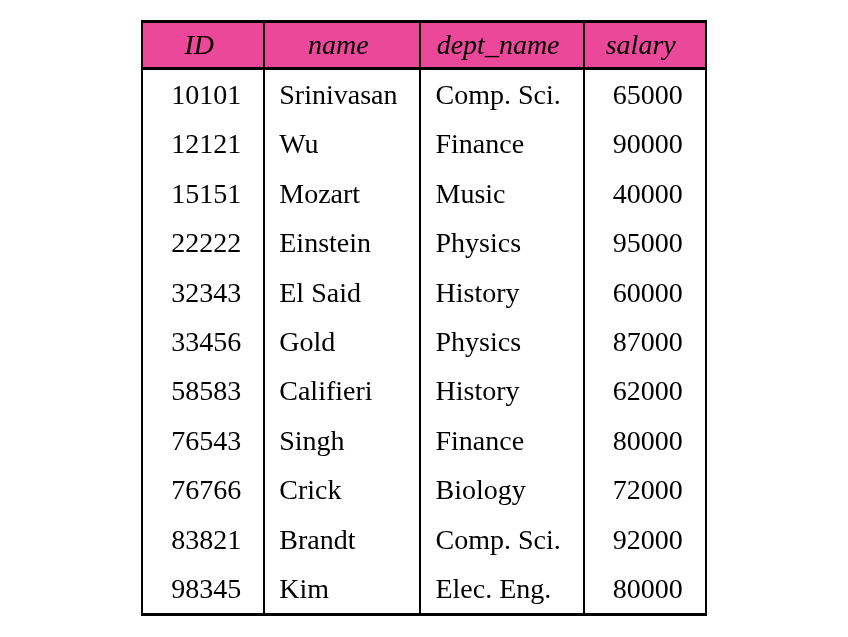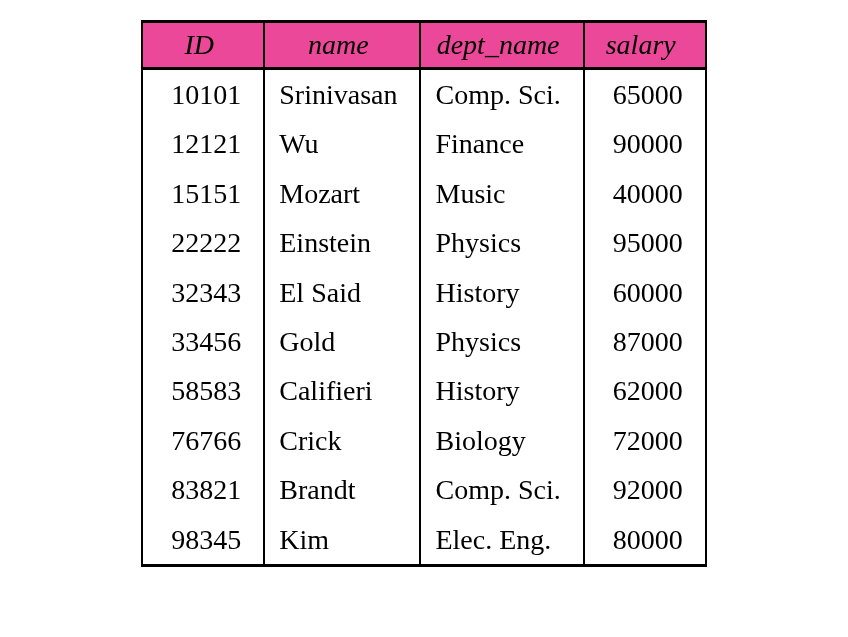--- a/index.html
+++ b/index.html
@@ -105,20 +105,26 @@
         <td class="col-dept">Physics</td>
         <td class="col-salary">87000</td>
       </tr>
       <tr>
         <td class="col-id">58583</td>
         <td class="col-name">Califieri</td>
         <td class="col-dept">History</td>
         <td class="col-salary">62000</td>
       </tr>
       <tr>
+        <td class="col-id">76543</td>
+        <td class="col-name">Singh</td>
+        <td class="col-dept">Finance</td>
+        <td class="col-salary">80000</td>
+      </tr>
+      <tr>
         <td class="col-id">76766</td>
         <td class="col-name">Crick</td>
         <td class="col-dept">Biology</td>
         <td class="col-salary">72000</td>
       </tr>
       <tr>
         <td class="col-id">83821</td>
         <td class="col-name">Brandt</td>
         <td class="col-dept">Comp. Sci.</td>
         <td class="col-salary">92000</td>

